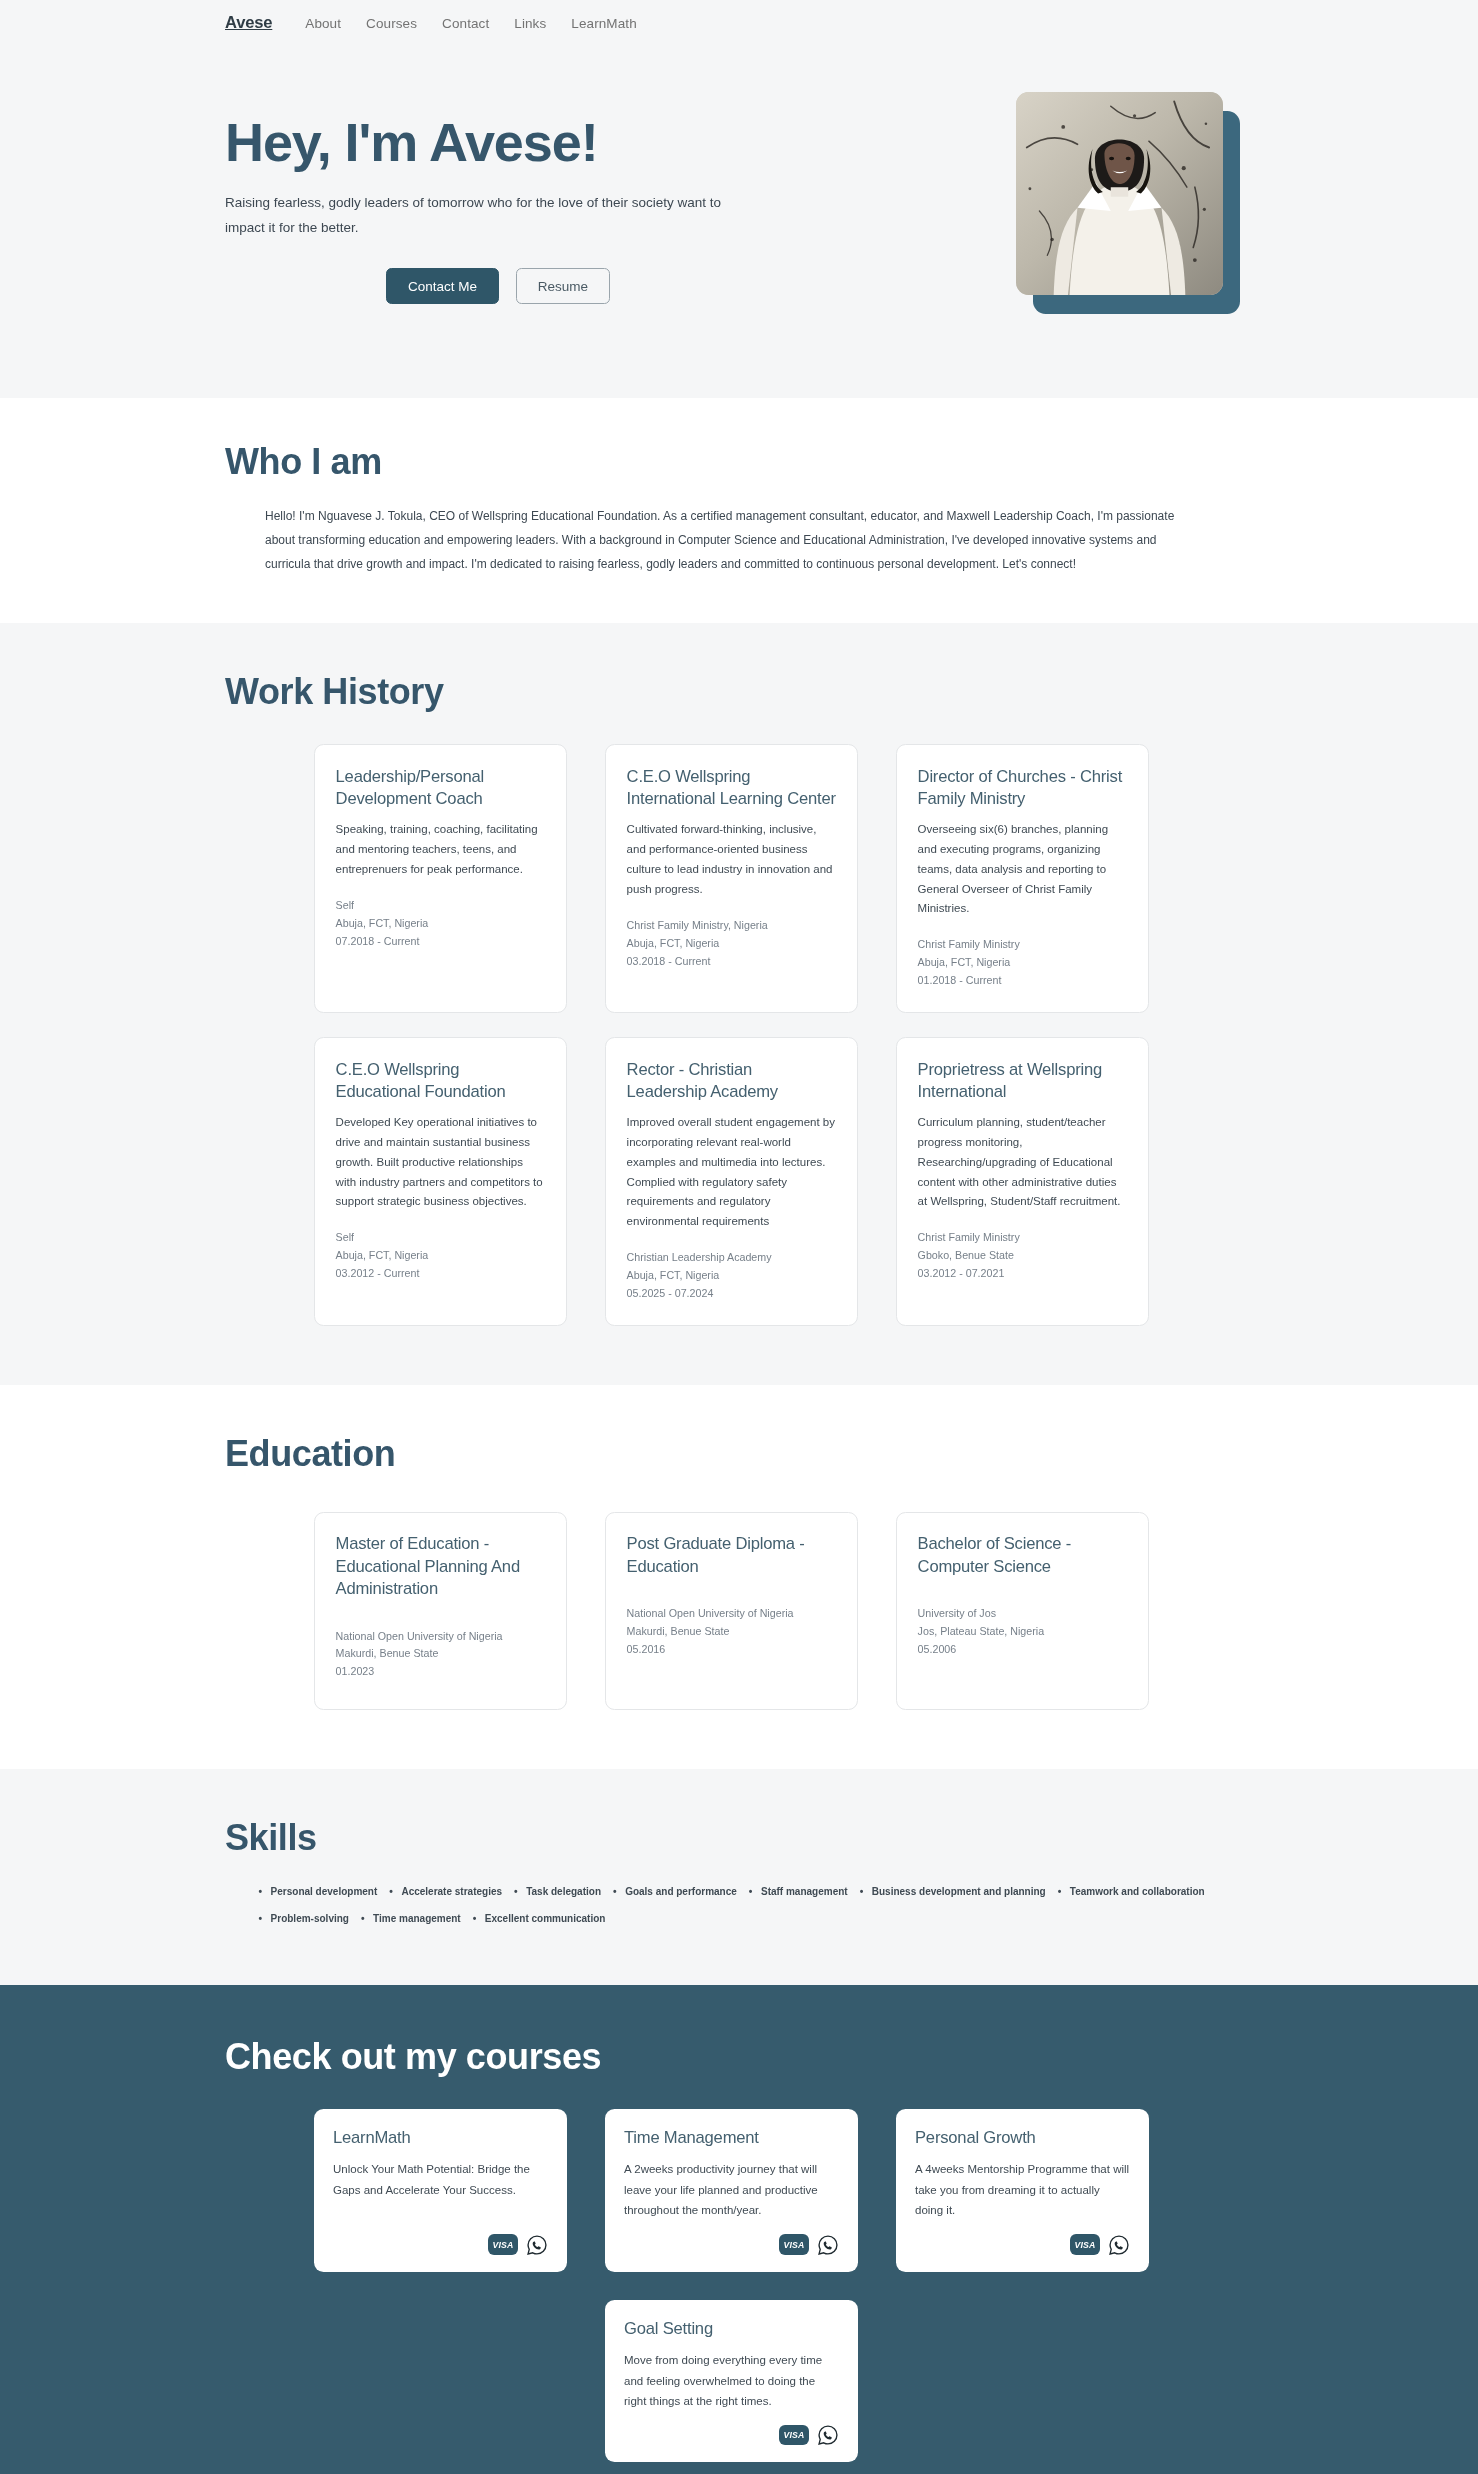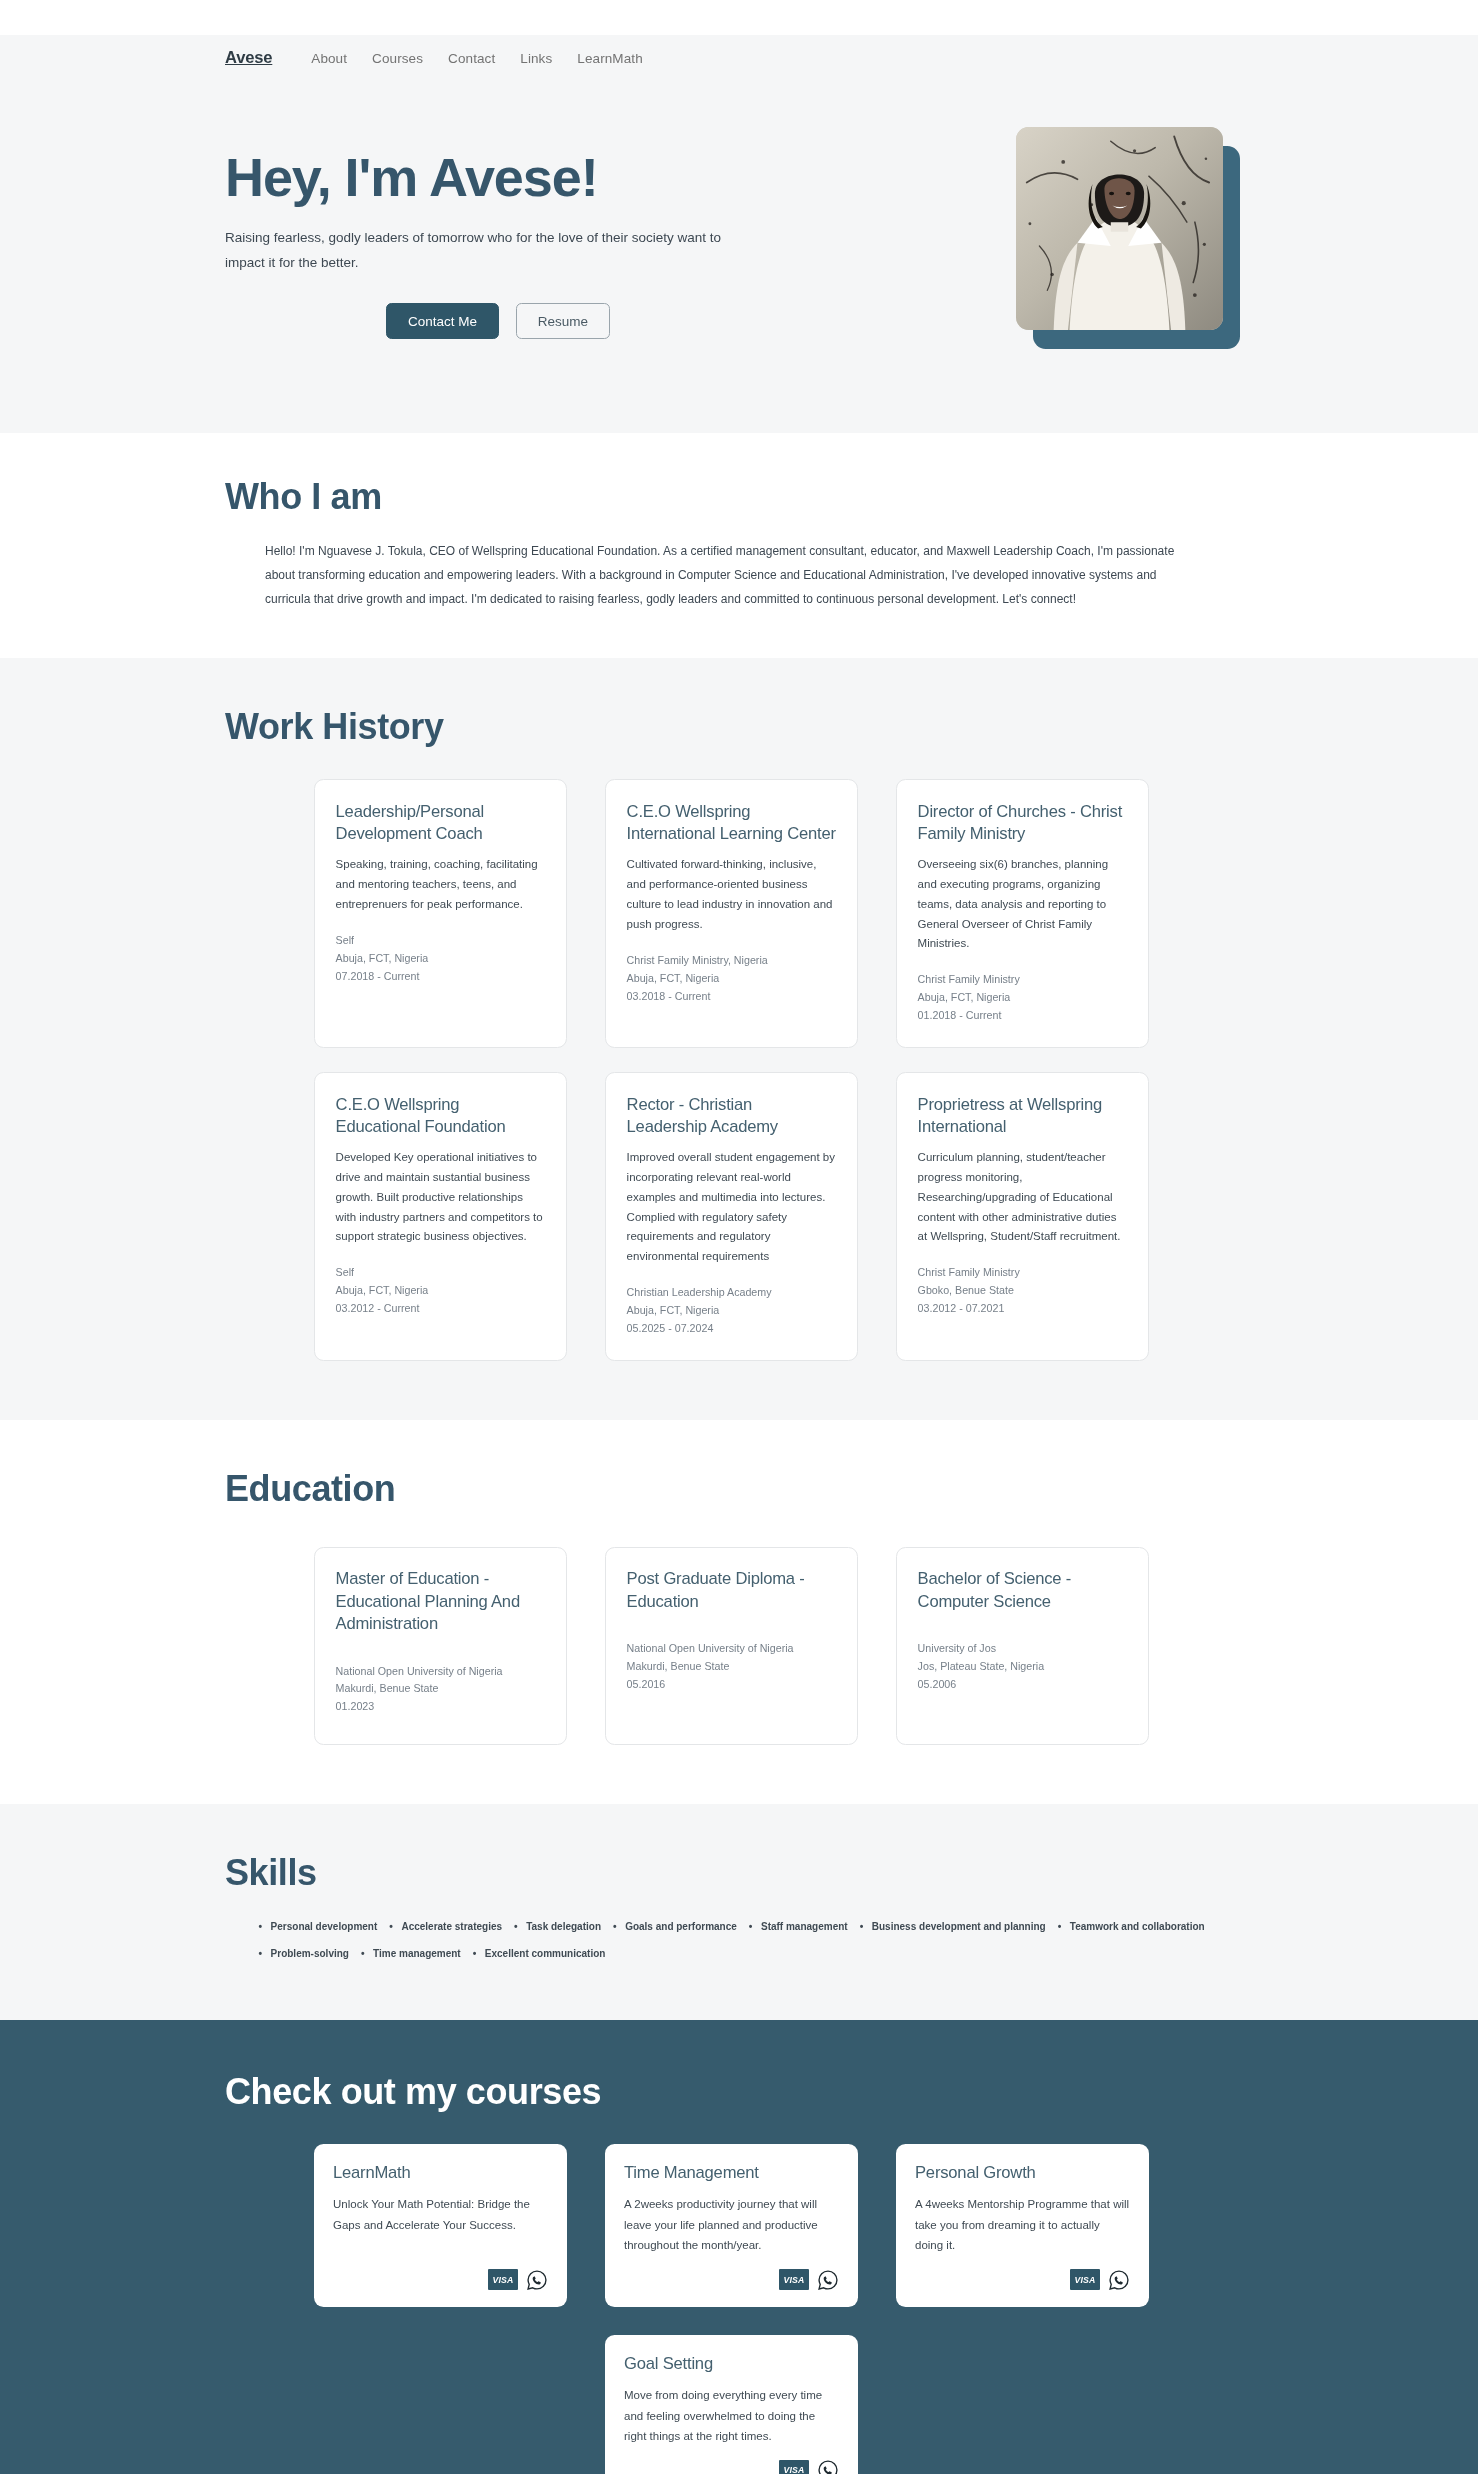--- a/index.html
+++ b/index.html
@@ -22,22 +22,21 @@
   .bg-gray { background: #f5f6f7; }
   .bg-white { background: #ffffff; }
 
   
   .nav {
     height: 46px;
     display: flex;
     align-items: center;
     padding-left: 225px;
     background: #f5f6f7;
-    gap: 6px;
-    margin-top: 35px;
+    gap: 0;
   }
   .brand {
     font-size: 16.6px;
     font-weight: 700;
     color: #2f3c45;
     margin-right: 33px;
     letter-spacing: -0.2px;
   }
   .nav-links { display: flex; align-items: center; gap: 25px; }
   .nav-link {
@@ -207,21 +206,21 @@
   .pay-row {
     display: flex;
     align-items: center;
     justify-content: flex-end;
     gap: 8px;
     margin-top: 12.7px;
   }
   .visa-badge {
     width: 30px; height: 20.6px;
     background: #2f5668;
-    border-radius: 1px;
+    border-radius: 6px;
     display: flex; align-items: center; justify-content: center;
     color: #ffffff;
     font-size: 8.7px;
     font-weight: 700;
     font-style: italic;
     letter-spacing: 0.2px;
   }
   .wa-icon { width: 22px; height: 22px; display:block; }
   .courses-row2 {
     display: grid;

